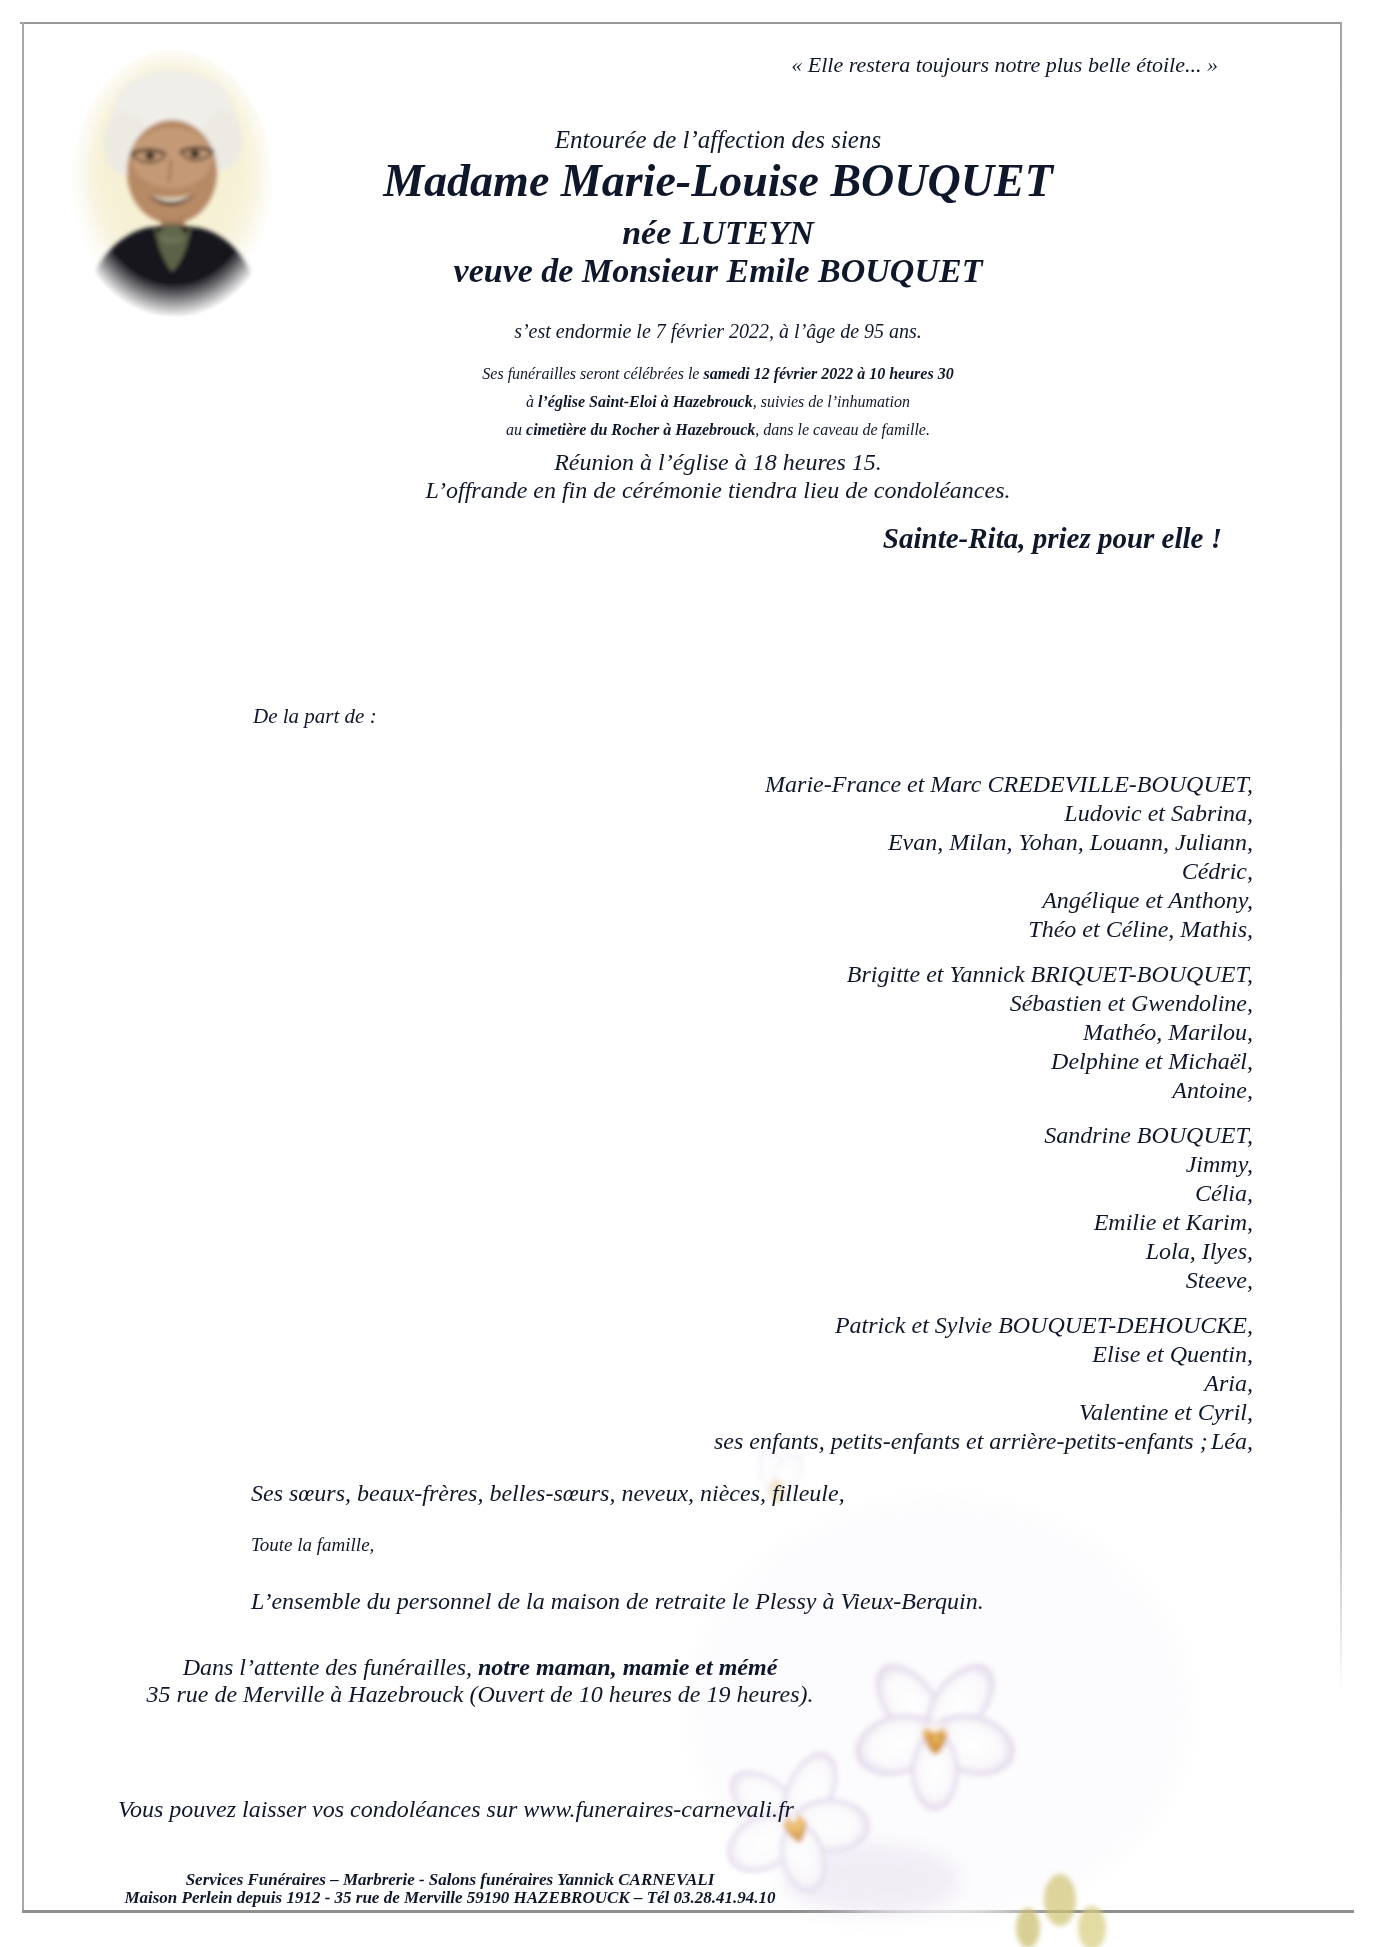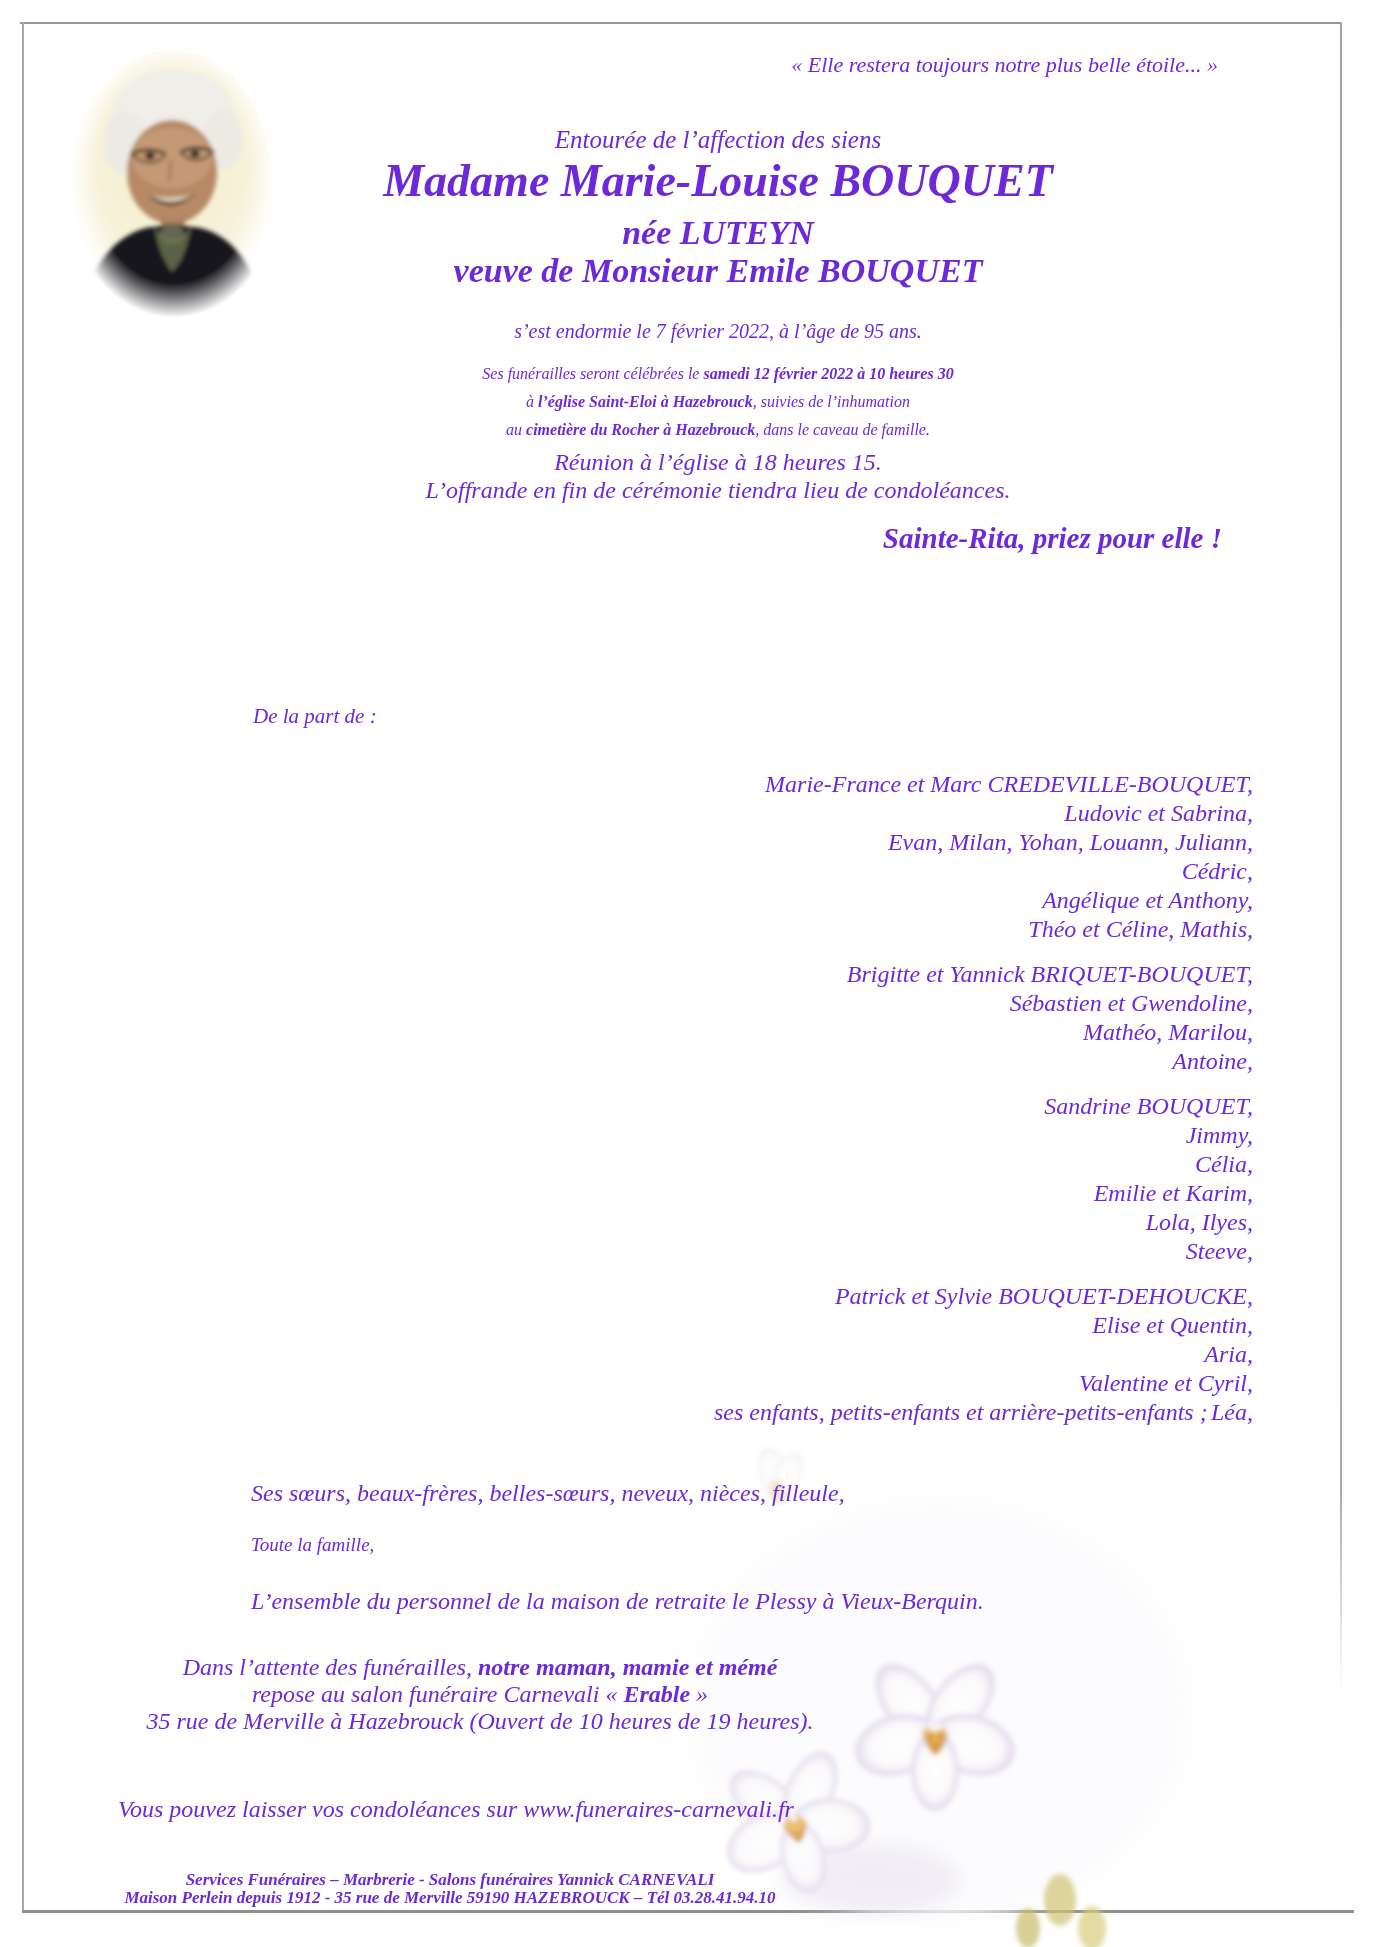--- a/index.html
+++ b/index.html
@@ -1,19 +1,19 @@
 <!DOCTYPE html>
 <html><head>
 <meta charset="utf-8">
 <style>
   html,body{margin:0;padding:0;background:#ffffff;}
   .page{
     position:relative;width:1357px;height:1947px;background:#ffffff;overflow:hidden;
     font-family:"Liberation Serif","DejaVu Serif",serif;
-    font-style:italic;color:#6d28d9;
+    font-style:italic;color:#0f172a;
   }
   .abs{position:absolute;}
   b{font-weight:700;}
   
   .frame-top{left:20px;top:22px;width:1322px;height:2px;background:#979797;}
   .frame-left{left:22px;top:22px;width:2px;height:1890px;background:#a8a8a8;}
   .frame-right{left:1340px;top:22px;width:2px;height:1670px;
     background:linear-gradient(to bottom,#a5a5a5 0%,#ababab 88%,rgba(170,170,170,0) 100%);}
   .frame-bottom{left:22px;top:1910px;width:1332px;height:3px;background:#8f8f8f;}
 
@@ -190,20 +190,21 @@
       <div class="frow i1">Ludovic et Sabrina,</div>
       <div class="frow i2">Evan, Milan, Yohan, Louann, Juliann,</div>
       <div class="frow i1">Cédric,</div>
       <div class="frow i1">Angélique et Anthony,</div>
       <div class="frow i2">Théo et Céline, Mathis,</div>
     </div>
     <div class="fgroup">
       <div class="frow i0">Brigitte et Yannick BRIQUET-BOUQUET,</div>
       <div class="frow i1">Sébastien et Gwendoline,</div>
       <div class="frow i2">Mathéo, Marilou,</div>
+      <div class="frow i1">Delphine et Michaël,</div>
       <div class="frow i1">Antoine,</div>
     </div>
     <div class="fgroup">
       <div class="frow i0">Sandrine BOUQUET,</div>
       <div class="frow i1">Jimmy,</div>
       <div class="frow i2">Célia,</div>
       <div class="frow i1">Emilie et Karim,</div>
       <div class="frow i2">Lola, Ilyes,</div>
       <div class="frow i1">Steeve,</div>
     </div>
@@ -218,21 +219,20 @@
       </div>
     </div>
   </div>
 
   <div class="abs relatives-line txt">Ses sœurs, beaux-frères, belles-sœurs, neveux, nièces, filleule,</div>
   <div class="abs whole-family-line txt">Toute la famille,</div>
   <div class="abs staff-line txt">L’ensemble du personnel de la maison de retraite le Plessy à Vieux-Berquin.</div>
 
   <div class="abs repository txt">
     <div><span>Dans l’attente des funérailles, </span><b>notre maman, mamie et mémé</b></div>
-    <div><span>repose au salon funéraire Carnevali « </span><b>Erable</b><span> »</span></div>
     <div>35 rue de Merville à Hazebrouck (Ouvert de 10 heures de 19 heures).</div>
   </div>
 
   <div class="abs condolences txt">Vous pouvez laisser vos condoléances sur www.funeraires-carnevali.fr</div>
 
   <div class="abs footer txt">
     <div>Services Funéraires – Marbrerie - Salons funéraires Yannick CARNEVALI</div>
     <div>Maison Perlein depuis 1912 - 35 rue de Merville 59190 HAZEBROUCK – Tél 03.28.41.94.10</div>
   </div>
 

